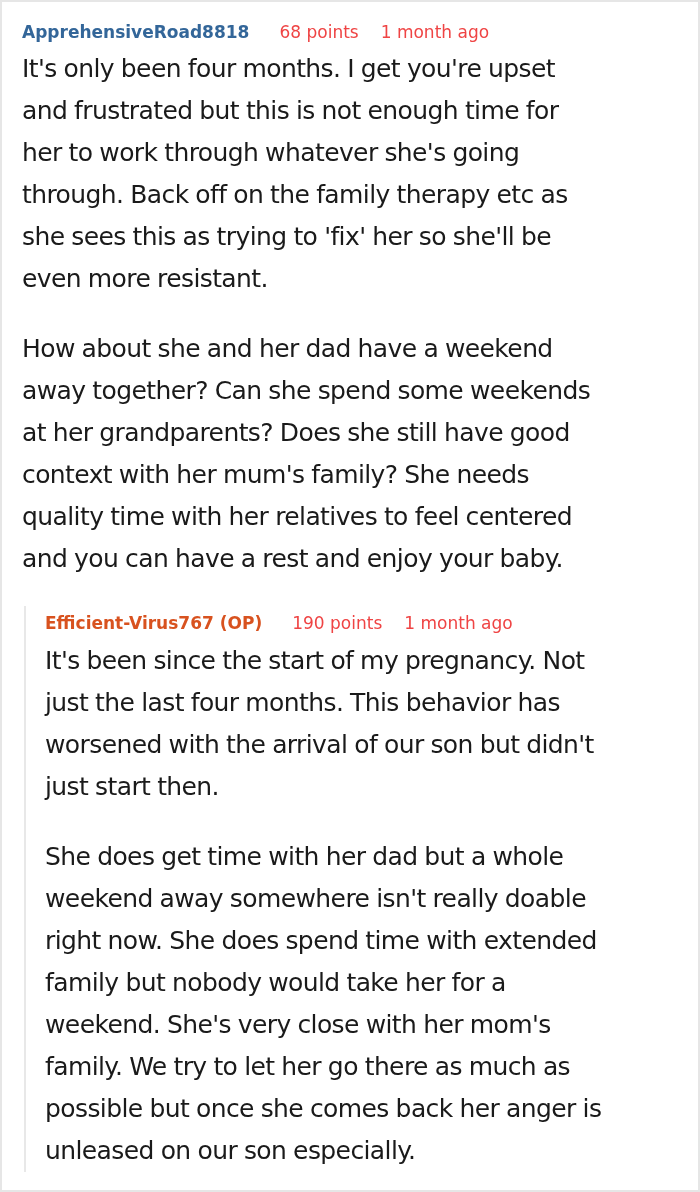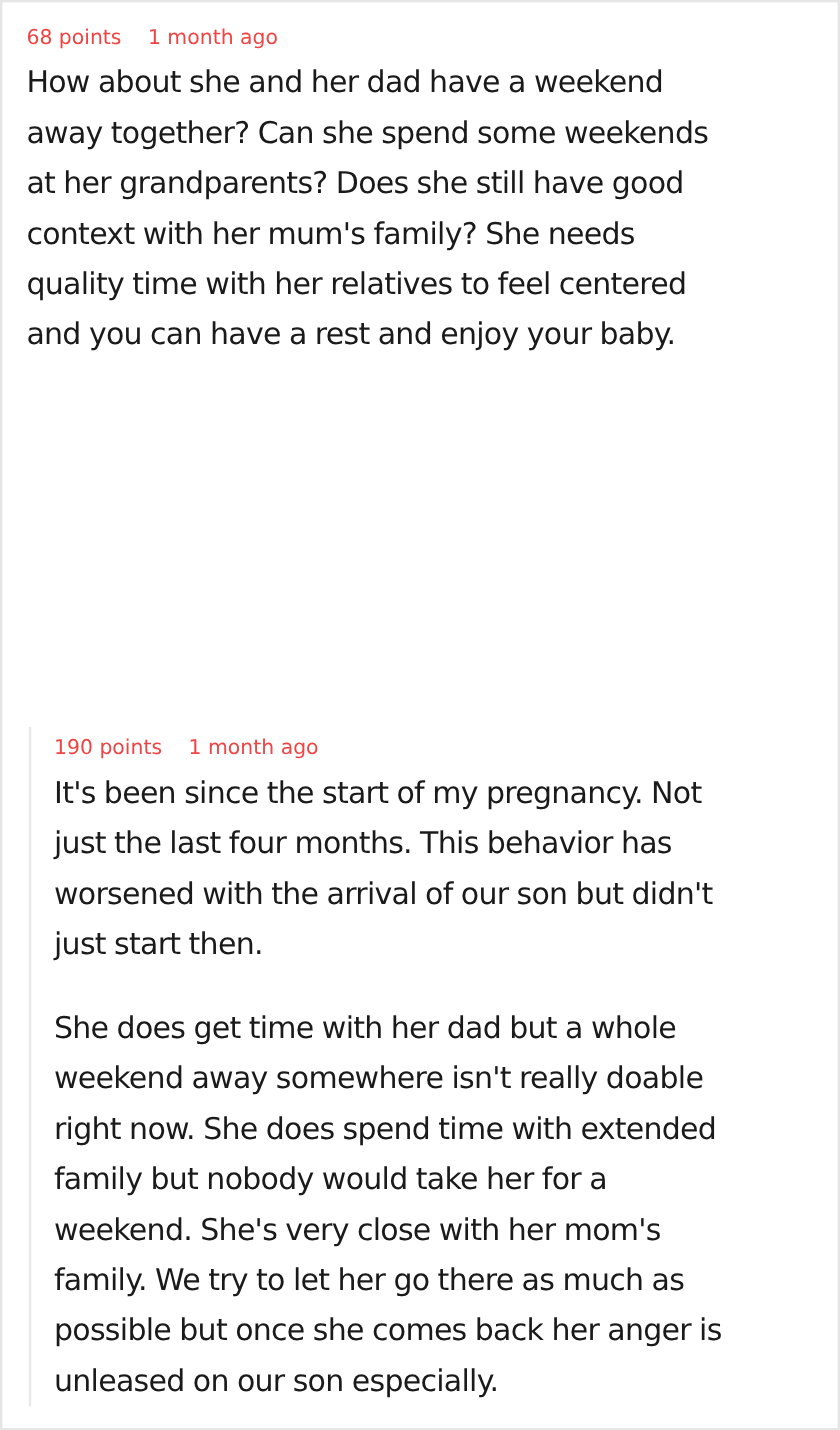--- a/index.html
+++ b/index.html
@@ -75,35 +75,43 @@
     line-height: 34px;
   }
 </style>
 </head>
 <body>
 
 <div class="frame">
 
   <div class="comment top">
     <div class="meta">
+      <span class="author blue">ApprehensiveRoad8818</span>
       <span class="points">68 points</span>
       <span class="time">1 month ago</span>
     </div>
     <div class="body">
+      <p>It's only been four months. I get you're upset
+and frustrated but this is not enough time for
+her to work through whatever she's going
+through. Back off on the family therapy etc as
+she sees this as trying to 'fix' her so she'll be
+even more resistant.</p>
       <p>How about she and her dad have a weekend
 away together? Can she spend some weekends
 at her grandparents? Does she still have good
 context with her mum's family? She needs
 quality time with her relatives to feel centered
 and you can have a rest and enjoy your baby.</p>
     </div>
   </div>
 
   <div class="comment reply">
     <div class="meta">
+      <span class="author op">Efficient-Virus767 (OP)</span>
       <span class="points">190 points</span>
       <span class="time">1 month ago</span>
     </div>
     <div class="body">
       <p>It's been since the start of my pregnancy. Not
 just the last four months. This behavior has
 worsened with the arrival of our son but didn't
 just start then.</p>
       <p>She does get time with her dad but a whole
 weekend away somewhere isn't really doable

